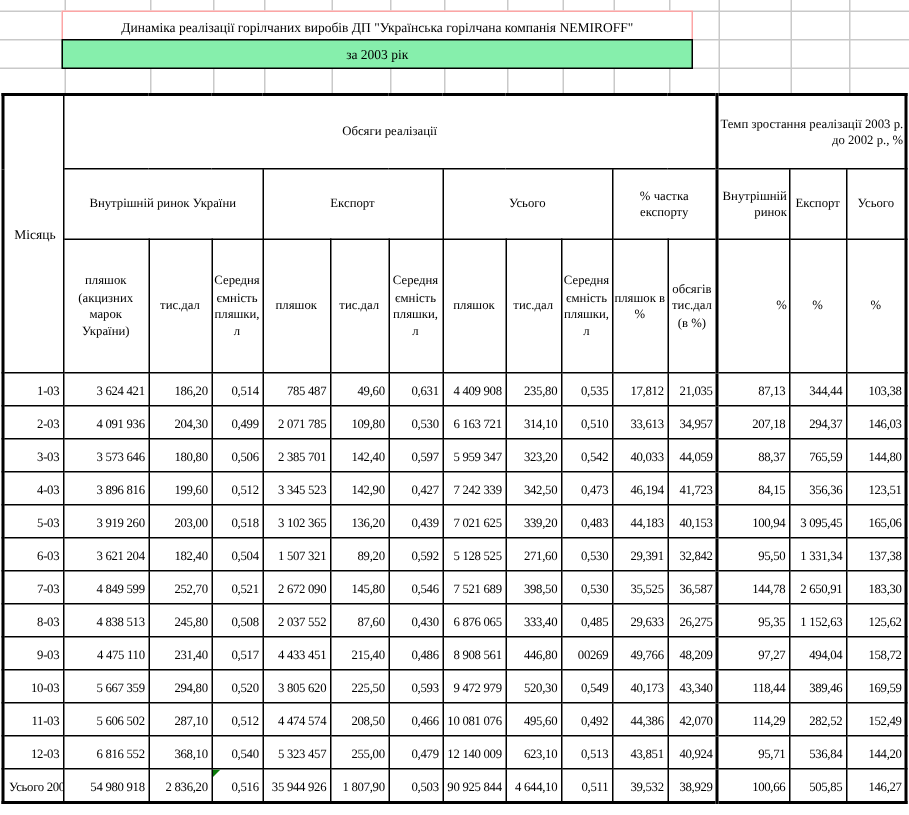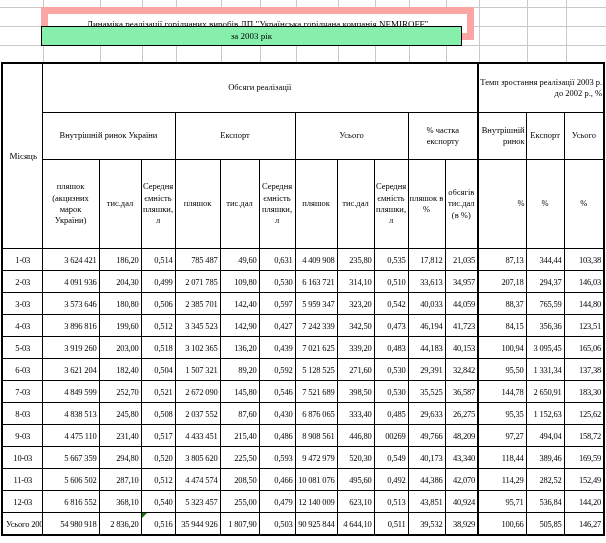--- a/index.html
+++ b/index.html
@@ -6,21 +6,21 @@
   body{
     width:606px;height:543px;background:#ffffff;position:relative;overflow:hidden;
     font-family:"Liberation Serif", serif;color:#000;
   }
   
   .sheet-top{position:absolute;left:0;top:0;width:606px;height:62px;}
   .vgrid{position:absolute;top:0;width:1px;height:62px;background:#c9c9c9;}
   .hgrid{position:absolute;left:0;width:606px;height:1px;background:#c9c9c9;}
   .title-box{
     position:absolute;left:41px;top:7px;width:419px;height:19px;
-    border:7px solid #fca5a5;background:#fff;
+    border:1px solid #fca5a5;background:#fff;
     display:flex;align-items:center;justify-content:center;
     font-size:9px;white-space:nowrap;
   }
   .subtitle-box{
     position:absolute;left:41px;top:26px;width:419px;height:18px;
     border:1px solid #000;background:#86efac;
     display:flex;align-items:center;justify-content:center;
     font-size:9px;
   }
   
@@ -37,21 +37,21 @@
   th.month-head{text-align:center;padding-left:3px;font-size:9px;}
   .thick-left{border-left:2px solid #000;text-align:right;}
   tr.h1 th{height:46px;}
   tr.h2 th{height:44px;}
   tr.h3 th{height:86px;}
   tbody td{
     height:21px;font-size:8.5px;text-align:right;
     padding:0 2px;white-space:nowrap;letter-spacing:-0.2px;
     position:relative;vertical-align:middle;
   }
-  tbody td.month{text-align:center;padding-left:3px;margin-left:25px;}
+  tbody td.month{text-align:right;padding-left:3px;margin-left:25px;}
   .err-flag{
     position:absolute;left:0;top:0;width:0;height:0;
     border-top:5px solid #0a7a0a;border-right:5px solid transparent;
   }
 </style>
 </head>
 <body>
 
 <div class="sheet-top">
   <div>

